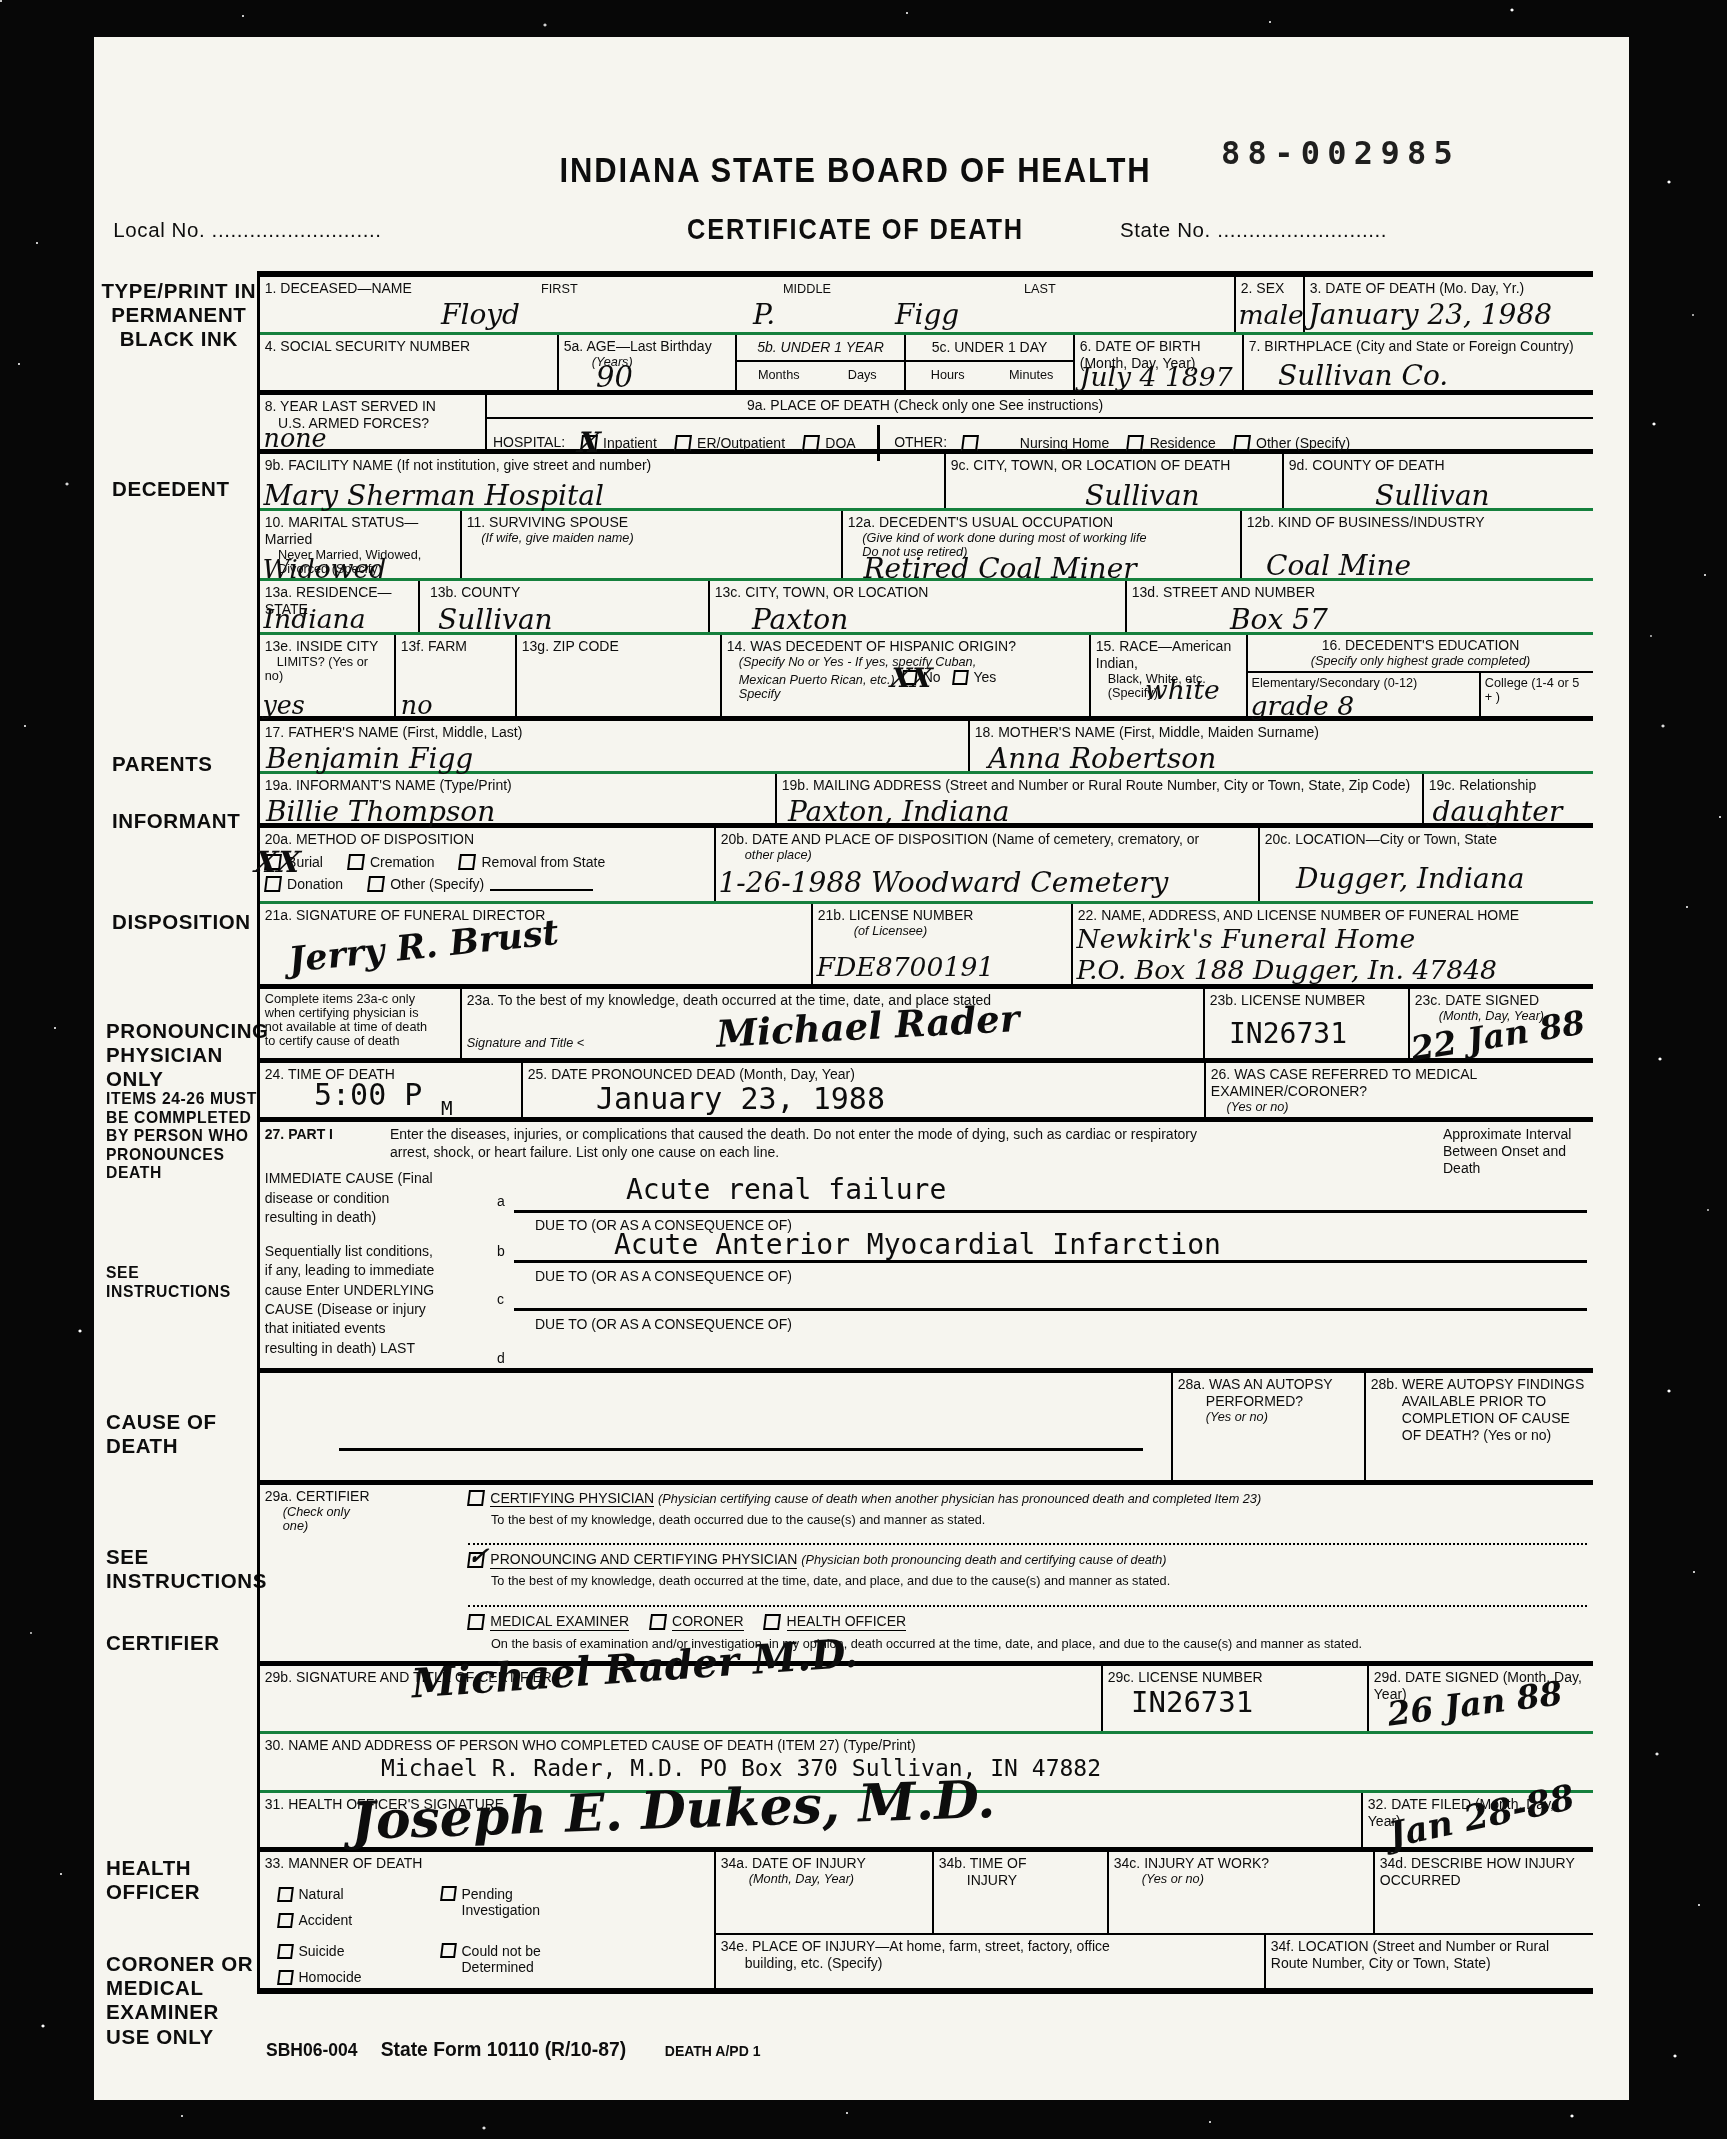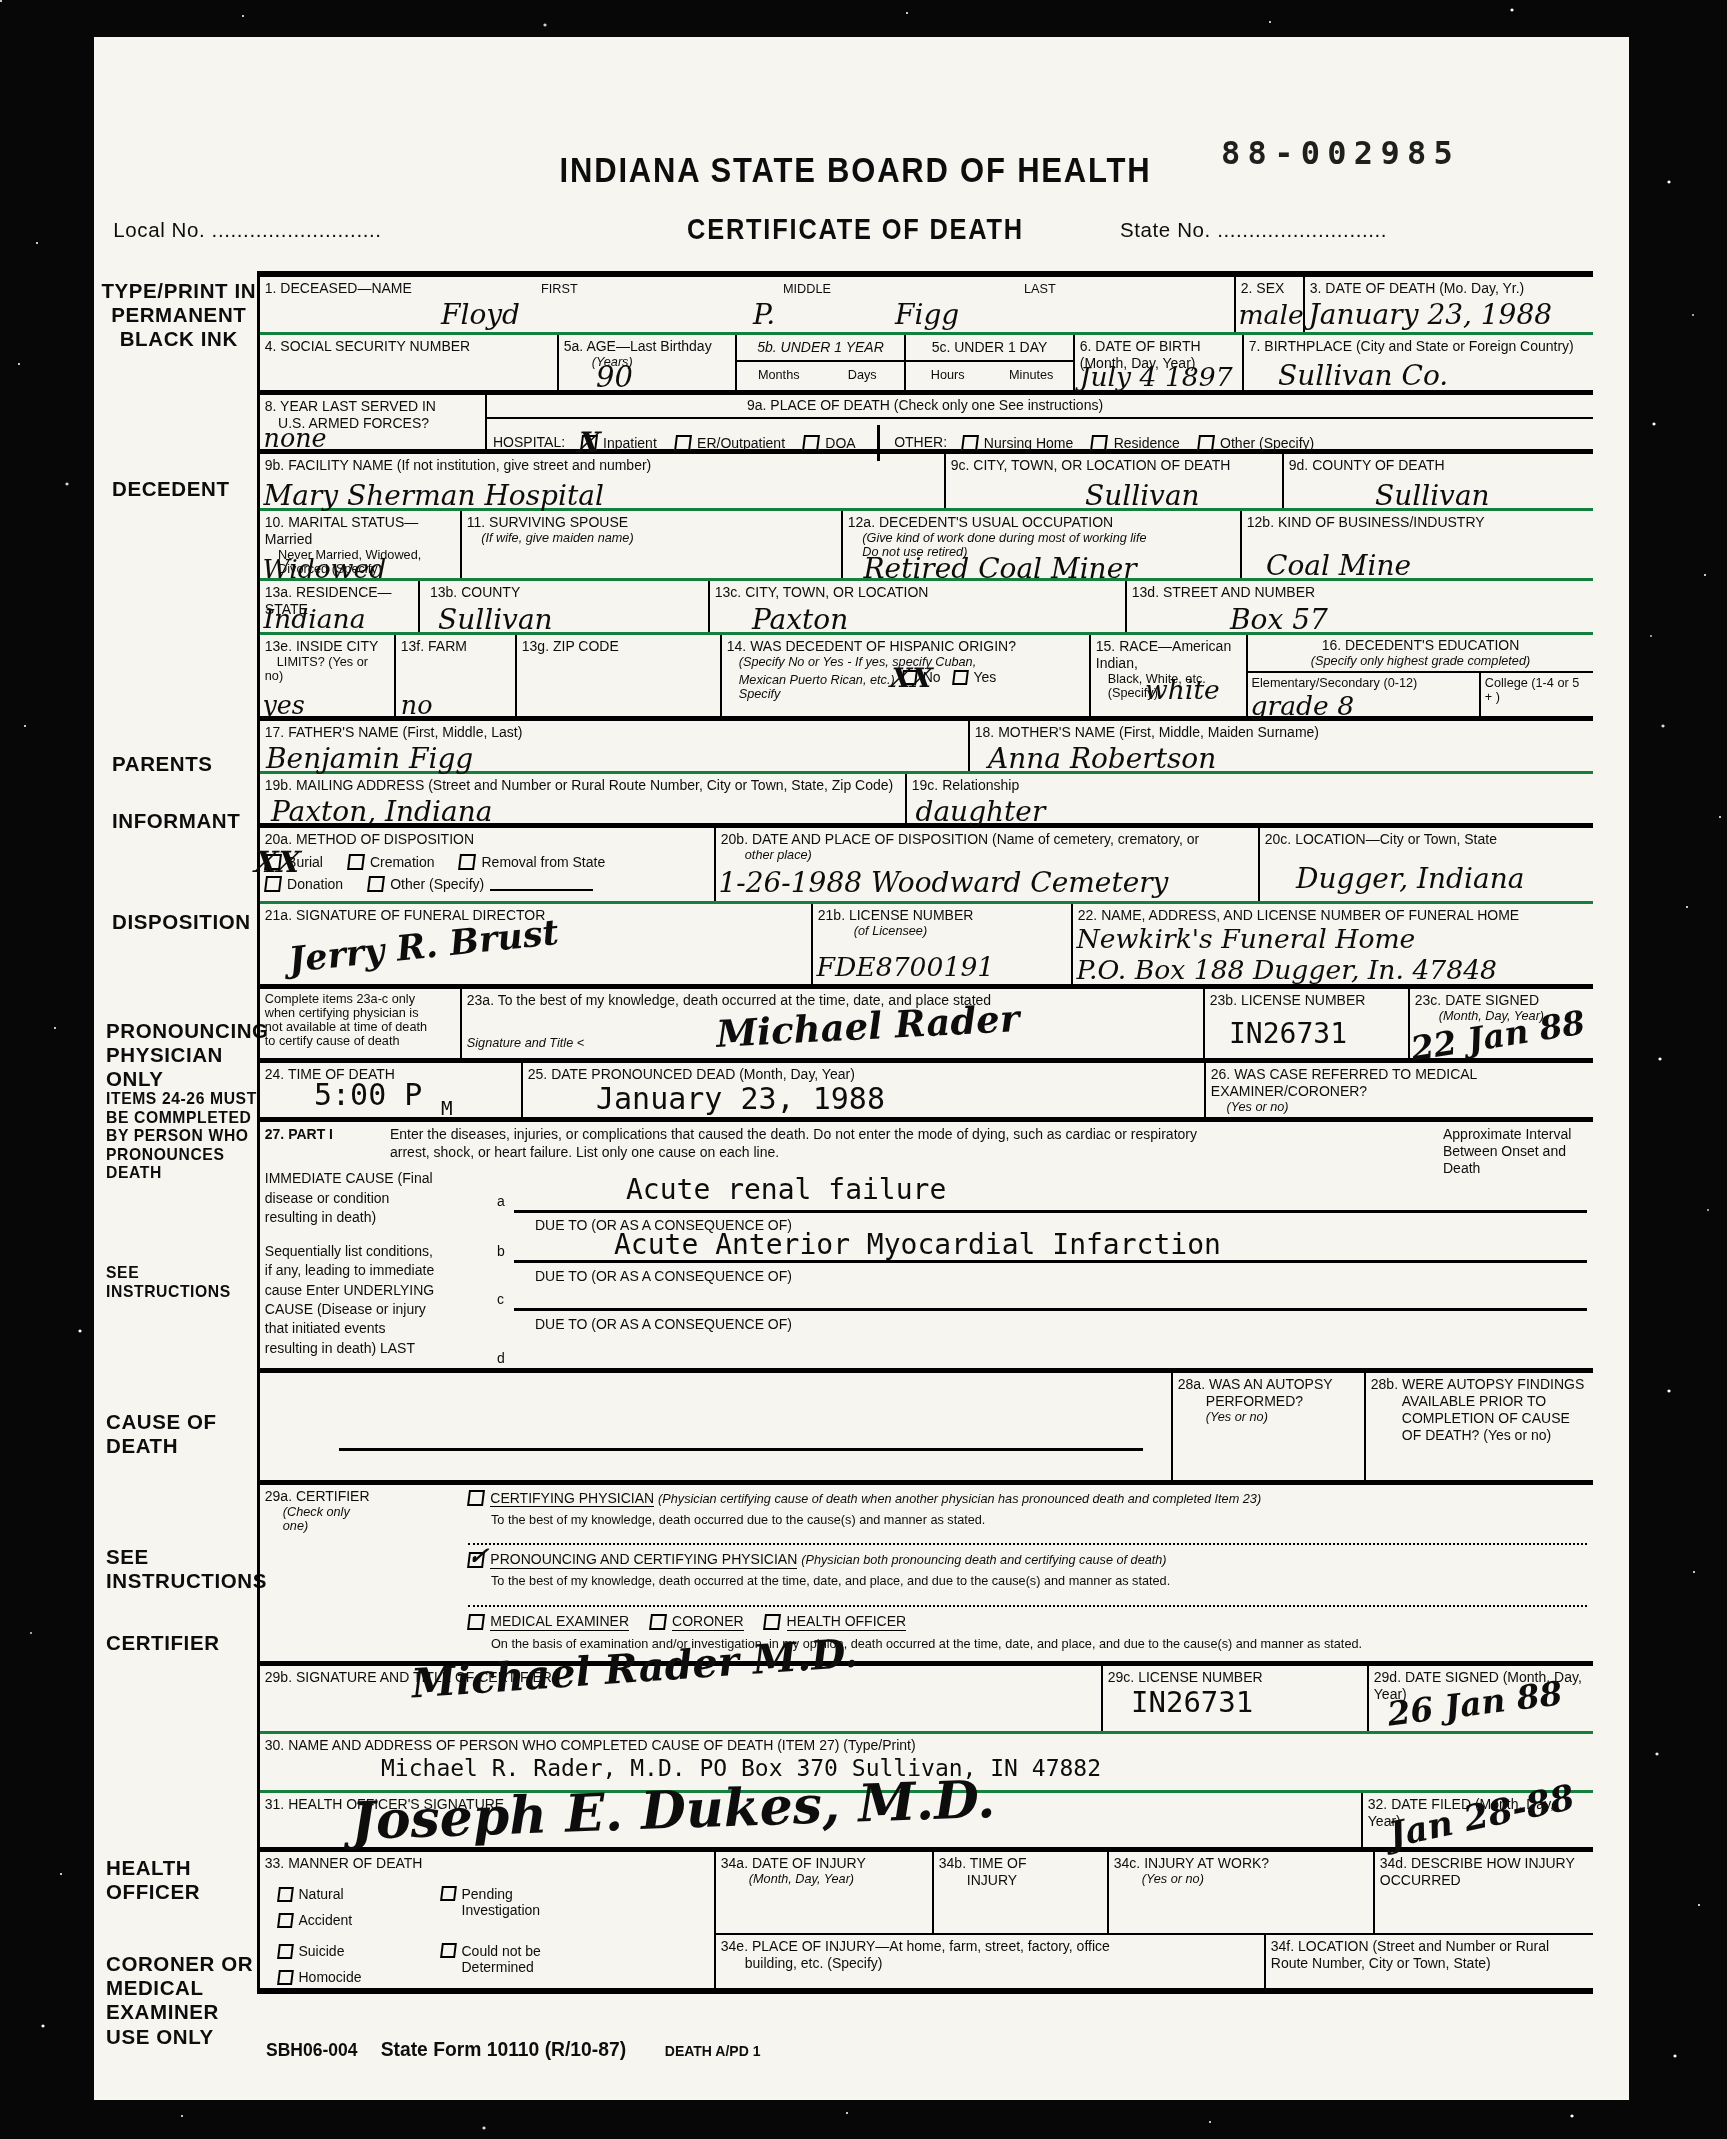--- a/index.html
+++ b/index.html
@@ -160,21 +160,21 @@
           <span class="opt">
               <span class="cb"></span>
             <span>ER/Outpatient</span>
             </span>
           <span class="opt">
               <span class="cb"></span>
             <span>DOA</span>
             </span>
           <span style="display:inline-block;width:2.4px;height:36px;background:#000;margin:0 14.5px 0 3.6px;"></span>
           <span class="lbl uline">OTHER:</span>
-          <span class="opt" style="margin-left:14.5px;">
+          <span class="opt" style="margin-left:14.5px;gap:36px;">
               <span class="cb"></span>
             <span>Nursing Home</span>
             </span>
           <span class="opt">
               <span class="cb"></span>
             <span>Residence</span>
             </span>
           <span class="opt">
               <span class="cb"></span>
             <span>Other (Specify)</span>
@@ -297,20 +297,24 @@
         <span class="lbl">17. FATHER'S NAME (First, Middle, Last)</span>
         <div class="abs script" style="left:6px;top:24px;">Benjamin Figg</div>
       </div>
       <div class="cell last" style="flex:1;">
         <span class="lbl">18. MOTHER'S NAME (First, Middle, Maiden Surname)</span>
         <div class="abs script" style="left:18px;top:24px;">Anna Robertson</div>
       </div>
     </div>
 
     <div class="row thick" style="height:54px;">
+      <div class="cell" style="width:517px;">
+        <span class="lbl">19a. INFORMANT'S NAME (Type/Print)</span>
+        <div class="abs script" style="left:6px;top:24px;">Billie Thompson</div>
+      </div>
       <div class="cell" style="width:647px;">
         <span class="lbl">19b. MAILING ADDRESS (Street and Number or Rural Route Number, City or Town, State, Zip Code)</span>
         <div class="abs script" style="left:11px;top:24px;">Paxton, Indiana</div>
       </div>
       <div class="cell last" style="flex:1;">
         <span class="lbl">19c. Relationship</span>
         <div class="abs script" style="left:8.5px;top:24px;">daughter</div>
       </div>
     </div>
 

